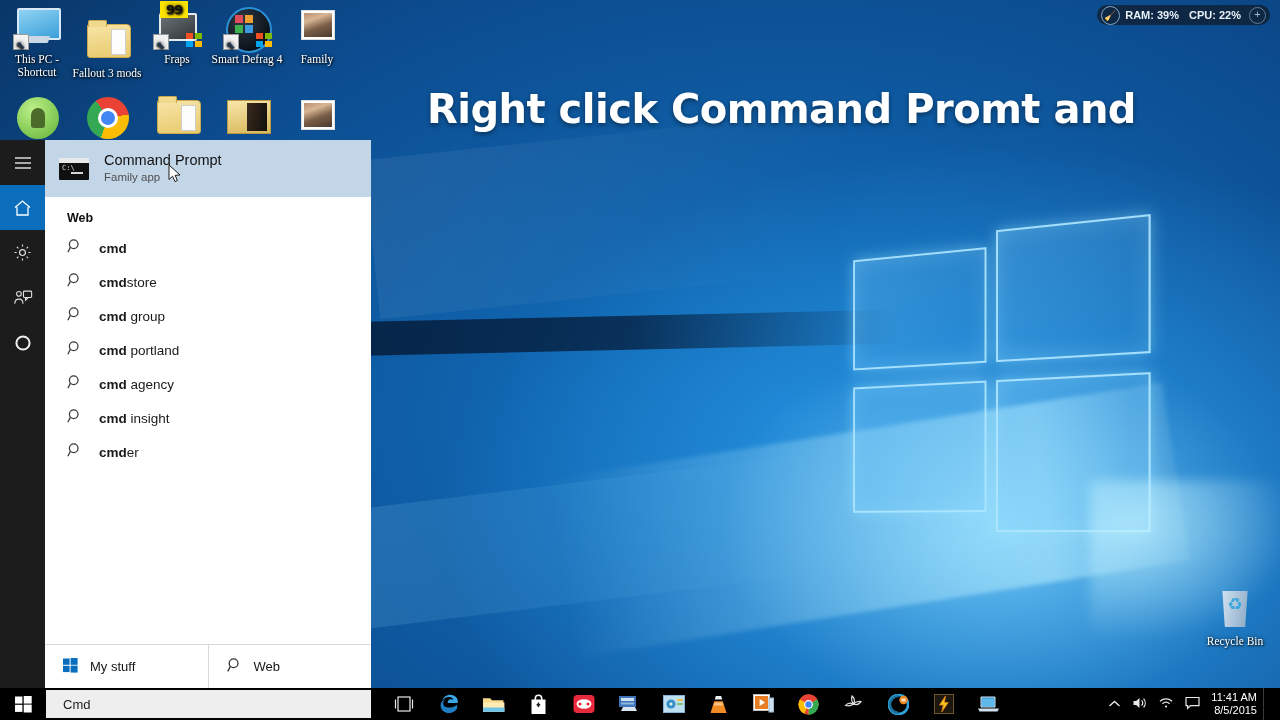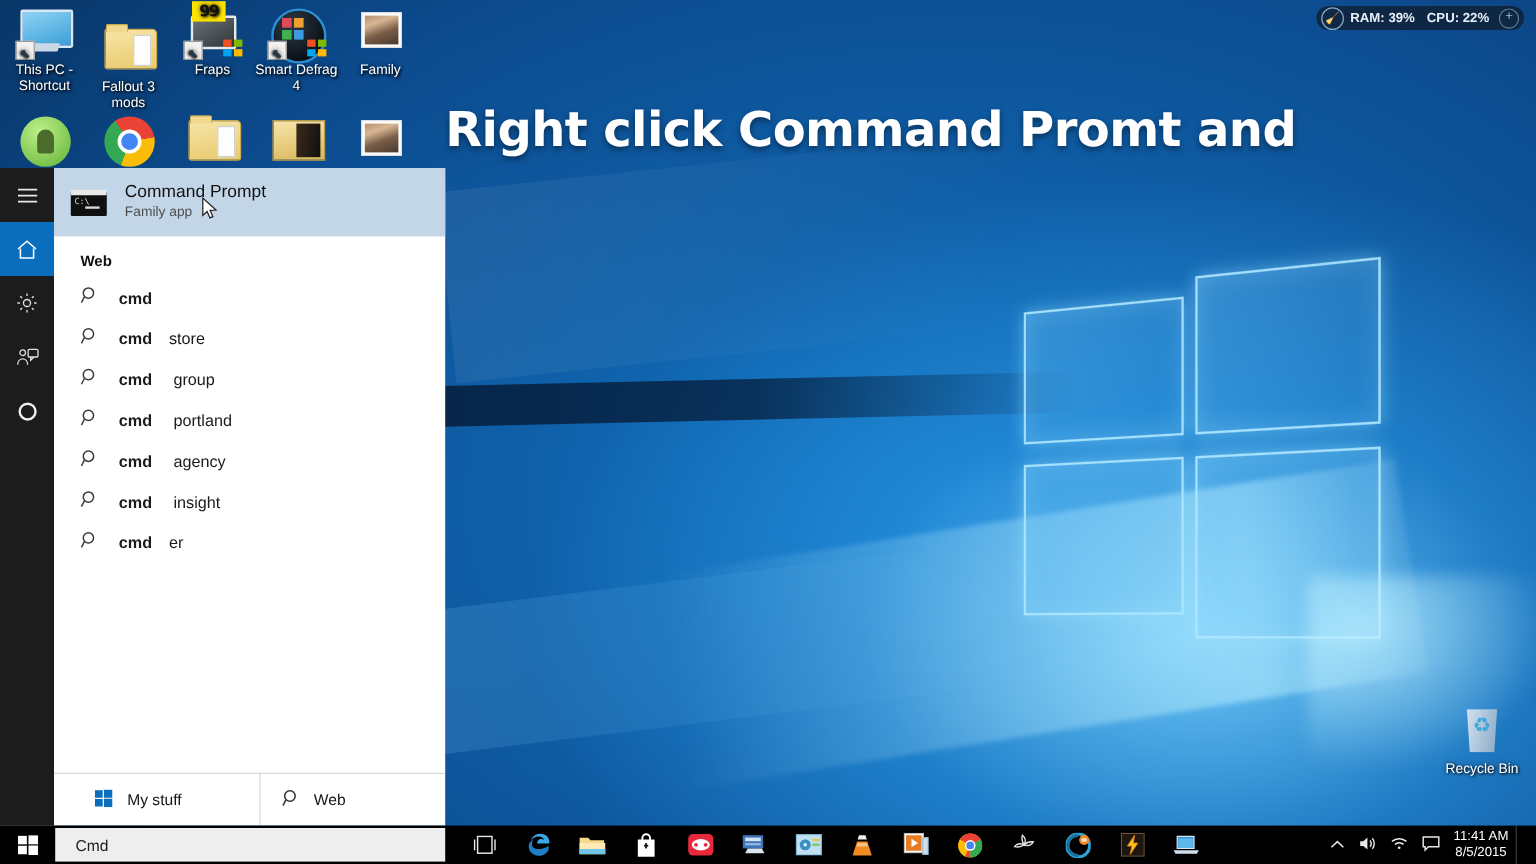--- a/index.html
+++ b/index.html
@@ -47,21 +47,21 @@
     filter:blur(6px);}
   #beam{position:absolute;left:560px;top:430px;width:620px;height:180px;
     background:linear-gradient(92deg, rgba(160,225,255,0), rgba(185,238,255,.55) 78%, rgba(200,245,255,.1));
     transform:rotate(-9deg);filter:blur(2px);}
 
   
   .deskicon{position:absolute;width:74px;text-align:center;color:#fff;
     font-size:11.5px;line-height:13px;
     text-shadow:1px 1px 2px rgba(0,0,0,.9),0 0 4px rgba(0,0,0,.8);}
   .deskicon .glyph{width:48px;height:44px;margin:0 auto 3px;position:relative;}
-  .deskicon .lbl{display:block;}
+  .deskicon .lbl{display:block;font-family:Liberation Serif, serif;}
 
   
   .shortcut:after{content:"";position:absolute;left:0;bottom:0;width:14px;height:14px;
     background:#f2f2f2;border:1px solid #9a9a9a;}
   .shortcut:before{content:"⬈";position:absolute;left:1px;bottom:-2px;z-index:2;
     font-size:11px;color:#23364d;line-height:14px;width:14px;text-align:center;
     transform:scaleX(-1) rotate(0deg);}
 
   .monitor{position:absolute;left:4px;top:2px;width:40px;height:28px;
     background:linear-gradient(160deg,#8fd3f4,#3a9fd8);
@@ -137,31 +137,31 @@
   .cmdicon i{position:absolute;left:12px;top:9px;width:12px;height:2px;background:#d8d8d8;}
   #topresult .txt{margin-left:15px;}
   #topresult .t1{font-size:14.5px;color:#111;line-height:17px;}
   #topresult .t2{font-size:11.5px;color:#4e4e4e;line-height:15px;margin-top:1px;}
 
   #webhead{font-size:12.5px;font-weight:bold;color:#111;padding:14px 0 6px 22px;}
   .sugg{height:34px;display:flex;align-items:center;padding-left:22px;box-sizing:border-box;}
   .sugg .mag{width:20px;flex:0 0 20px;}
   .sugg .stext{font-size:13.5px;color:#1a1a1a;margin-left:12px;white-space:nowrap;}
   .sugg .stext b{font-weight:bold;}
-  .sugg .stext span{font-weight:normal;padding-left:14px;}
+  .sugg .stext span{font-weight:normal;}
 
   #fillers{flex:1;}
-  #tabbar{height:43px;border-top:1px solid #d8d8d8;display:flex;padding-left:16px;}
+  #tabbar{height:43px;border-top:1px solid #d8d8d8;display:flex;}
   .tabbtn{flex:1;display:flex;align-items:center;padding-left:18px;box-sizing:border-box;
     font-size:13px;color:#151515;}
   #tab-web{border-left:1px solid #d8d8d8;}
   .tabbtn .ticon{width:18px;flex:0 0 18px;margin-right:9px;}
 
   
-  #overlay{position:absolute;left:371px;top:76px;width:765px;text-align:left;
+  #overlay{position:absolute;left:371px;top:76px;width:765px;text-align:right;
     color:#ffffff;font-family:"DejaVu Sans", sans-serif;font-weight:bold;
     font-size:40px;line-height:66px;letter-spacing:-.5px;
     text-shadow:0 2px 5px rgba(0,0,0,.45);}
 
   
   #sysmon{position:absolute;right:10px;top:5px;height:20px;display:flex;align-items:center;
     background:rgba(16,30,48,.78);border-radius:10px;padding:0 4px;}
   #sysmon .bcircle{width:17px;height:17px;border-radius:50%;border:1px solid #7fa9c9;
     display:flex;align-items:center;justify-content:center;color:#cfe3f2;font-size:10px;}
   #sysmon .stat{color:#e9f1f8;font-size:11px;font-weight:bold;margin:0 5px;
@@ -173,21 +173,21 @@
   #taskbar{position:absolute;left:0;bottom:0;width:1280px;height:32px;background:#000000;
     display:flex;align-items:center;z-index:30;}
   #startbtn{width:46px;height:32px;display:flex;align-items:center;justify-content:center;}
   #searchbox{width:325px;height:28px;background:#eeeeee;display:flex;align-items:center;
     padding-left:17px;box-sizing:border-box;font-size:13px;color:#202020;margin-left:0;}
   #tasklist{display:flex;align-items:center;margin-left:10px;}
   .taskicon{width:45px;height:32px;display:flex;align-items:center;justify-content:center;
     position:relative;}
   #tray{margin-left:auto;display:flex;align-items:center;height:32px;padding-right:8px;}
   .trayicon{width:26px;text-align:center;color:#e8e8e8;font-size:13px;}
-  #clock{color:#fff;font-size:11px;line-height:13px;text-align:center;margin-left:6px;}
+  #clock{color:#fff;font-size:11px;line-height:13px;text-align:right;margin-left:6px;}
   #showdesk{width:8px;height:32px;border-left:1px solid #3a3a3a;margin-left:6px;}
 
   
   #cursor{position:absolute;left:168px;top:164px;width:14px;height:20px;z-index:40;}
 </style>
 </head>
 <body>
 
 <div id="wallpaper">
   <div id="wallbase"></div>

